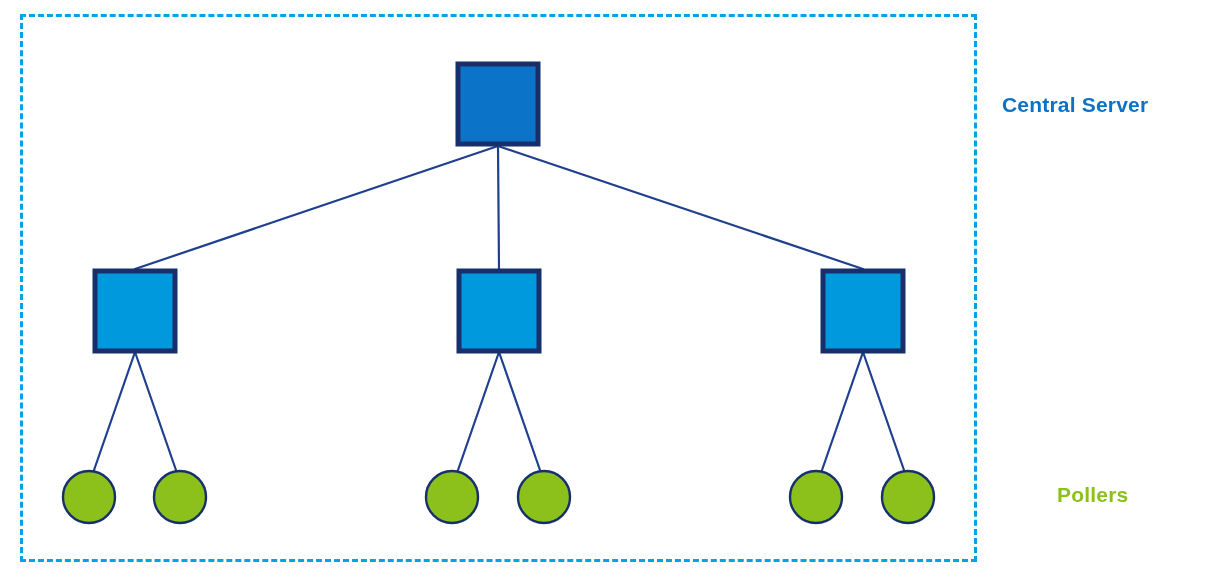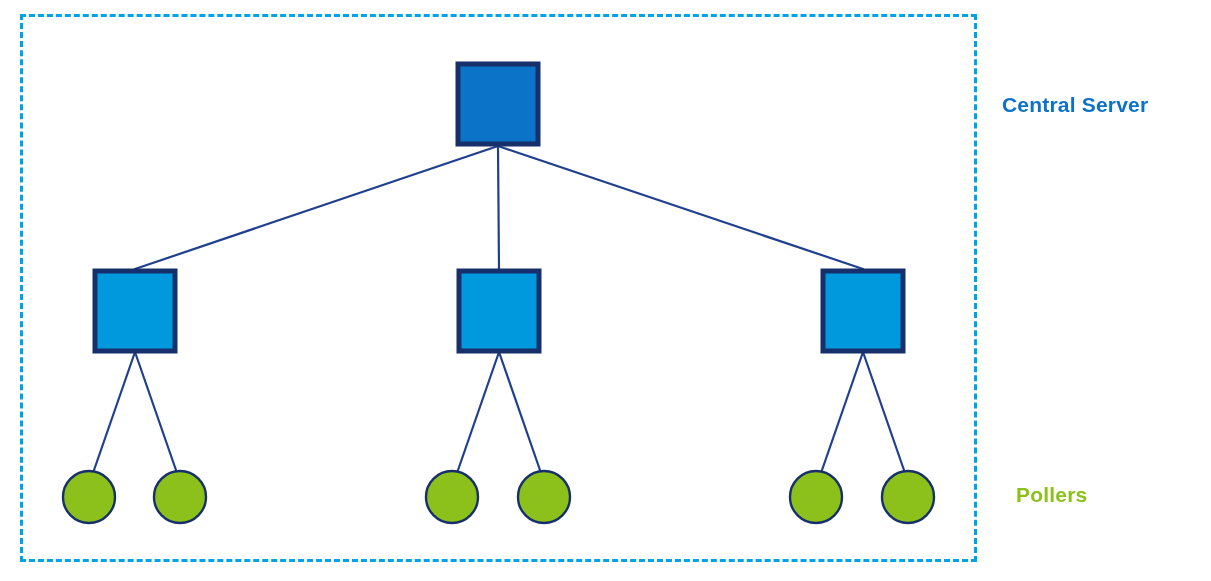--- a/index.html
+++ b/index.html
@@ -39,21 +39,21 @@
   }
   .tier-label {
     position: absolute;
     font-size: 21px;
     font-weight: bold;
     letter-spacing: 0.2px;
     white-space: nowrap;
   }
   #label-central   { left: 1002px; top: 93px;  color: #0C72C8; }
   #label-remote    { left: 1002px; top: 289px; color: #029FE3; }
-  #label-pollers   { left: 1016px; top: 483px; color: #8CC01B; }
+  #label-pollers   { left: 1057px; top: 483px; color: #8CC01B; }
 </style>
 </head>
 <body>
 
 <div id="canvas">
 
   <div id="boundary" style="border-color: rgb(0, 163, 232);"></div>
 
   <svg id="graph" viewBox="0 0 1211 581" xmlns="http://www.w3.org/2000/svg">
 

